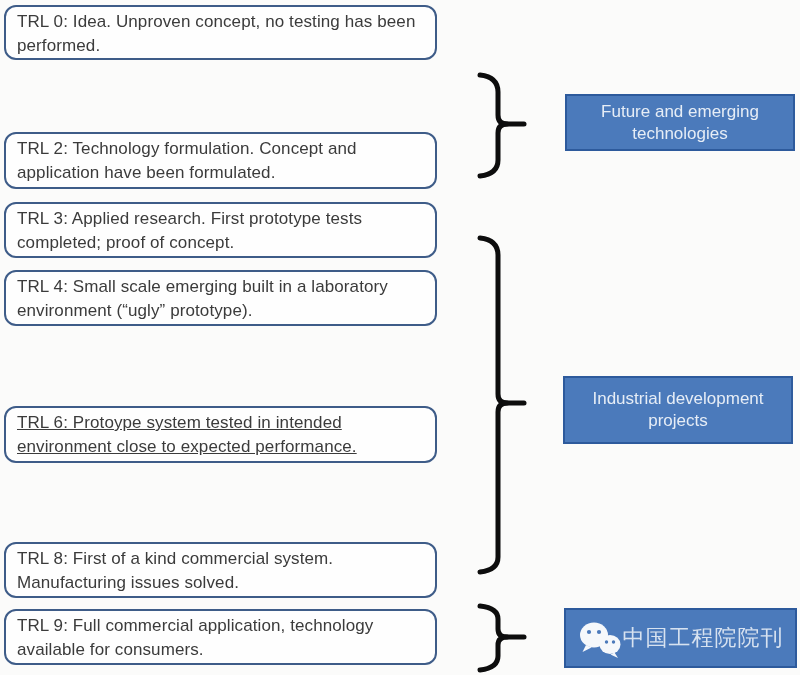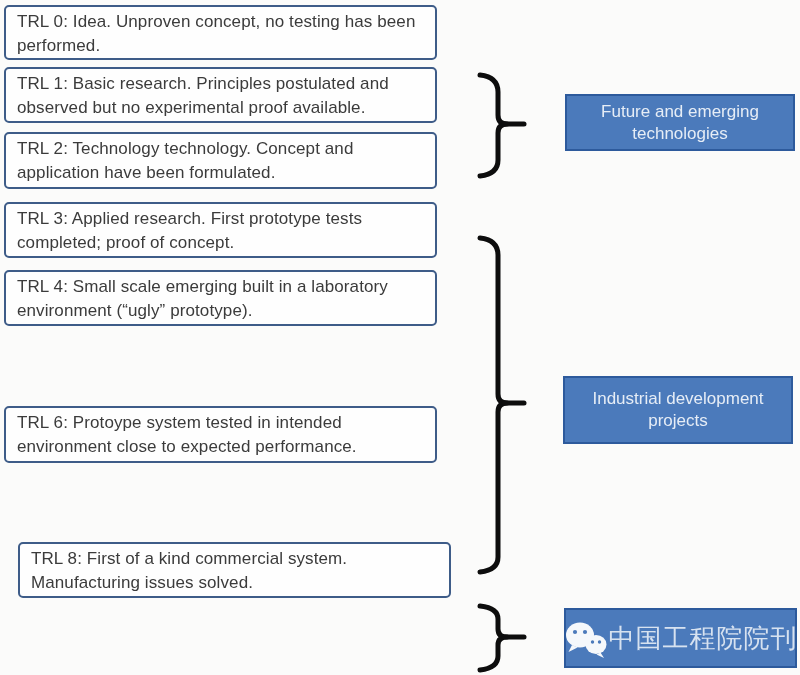--- a/index.html
+++ b/index.html
@@ -13,21 +13,21 @@
     height: 675px;
     background: #fbfbfa;
     overflow: hidden;
   }
   .trl-box {
     position: absolute;
     left: 4px;
     width: 433px;
     background: #fefefe;
     border: 2px solid #3e5c88;
-    border-radius: 5px;
+    border-radius: 12px;
     box-sizing: border-box;
     color: #3b3b3b;
     font-size: 17px;
     line-height: 24px;
     padding: 3px 11px 0 11px;
     letter-spacing: 0.1px;
   }
   .brace-layer {
     position: absolute;
     left: 470px;
@@ -65,37 +65,37 @@
   .wm-row {
     display: flex;
     align-items: center;
     justify-content: center;
     gap: 1px;
     width: 100%;
   }
   .wm-icon { flex: 0 0 auto; opacity: 0.95; margin-top: 4px; }
   .wm-text {
     color: rgba(255,255,255,0.78);
-    font-size: 26px;
+    font-size: 22px;
     letter-spacing: 1px;
     white-space: nowrap;
   }
 </style>
 </head>
 <body>
 
 <div class="canvas">
 
   <div class="trl-box" style="top:5px;   min-height:55px;"><span>TRL 0: Idea. Unproven concept, no testing has been performed.</span></div>
-  <div class="trl-box" style="top:67px;  min-height:56px;"><span>TRL 1: Basic research. Principles postulated and observed but no experimental proof available.</span></div>
-  <div class="trl-box" style="top:132px; min-height:57px;"><span>TRL 2: Technology technology. Concept and application have been formulated.</span></div>
+  <div class="trl-box" style="top:132px; min-height:57px;"><span>TRL 2: Technology formulation. Concept and application have been formulated.</span></div>
   <div class="trl-box" style="top:202px; min-height:56px;"><span>TRL 3: Applied research. First prototype tests completed; proof of concept.</span></div>
   <div class="trl-box" style="top:270px; min-height:56px;"><span>TRL 4: Small scale emerging built in a laboratory environment (“ugly” prototype).</span></div>
-  <div class="trl-box" style="top:406px; min-height:57px;"><span>TRL 6: Protoype system tested in intended environment close to expected performance.</span></div>
-  <div class="trl-box" style="top:542px; min-height:56px;margin-left:14px;"><span>TRL 8: First of a kind commercial system. Manufacturing issues solved.</span></div>
+  <div class="trl-box" style="top:406px; min-height:57px;text-decoration:underline;"><span>TRL 6: Protoype system tested in intended environment close to expected performance.</span></div>
+  <div class="trl-box" style="top:542px; min-height:56px;"><span>TRL 8: First of a kind commercial system. Manufacturing issues solved.</span></div>
+  <div class="trl-box" style="top:609px; min-height:56px;"><span>TRL 9: Full commercial application, technology available for consumers.</span></div>
 
   <svg class="brace-layer" viewBox="0 0 100 675">
     <g>
       <path d="M 10 75 Q 28 77 28 92 L 28 115 Q 28 124 37 124 Q 28 124 28 133 L 28 160 Q 28 174 10 176"></path>
       <path d="M 34 124 L 54 124"></path>
     </g>
     <g>
       <path d="M 10 238 Q 28 240 28 255 L 28 394 Q 28 403 37 403 Q 28 403 28 412 L 28 557 Q 28 570 10 572"></path>
       <path d="M 34 403 L 54 403"></path>
     </g>

